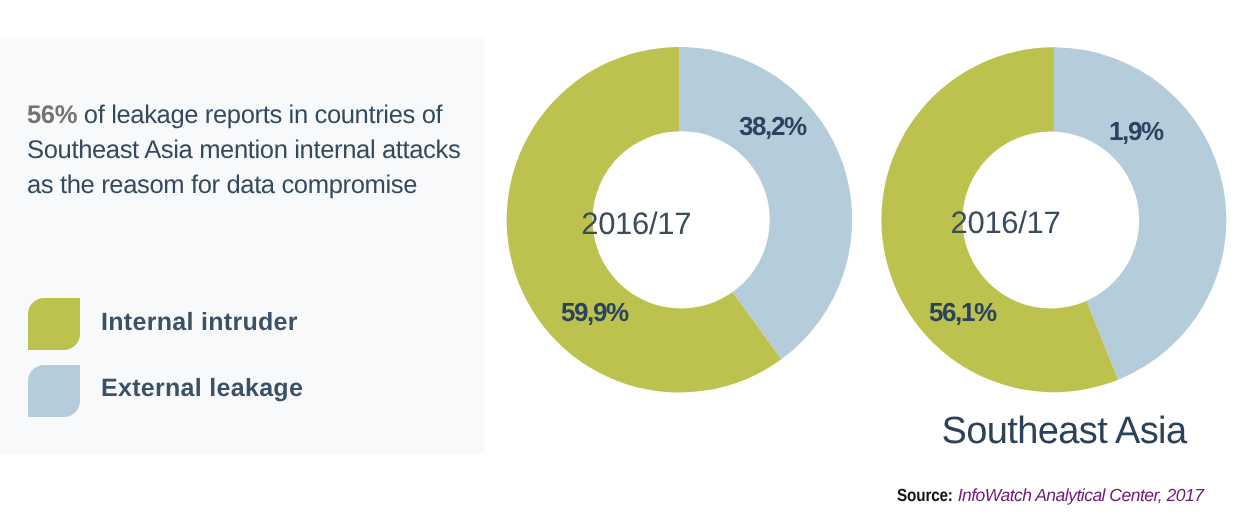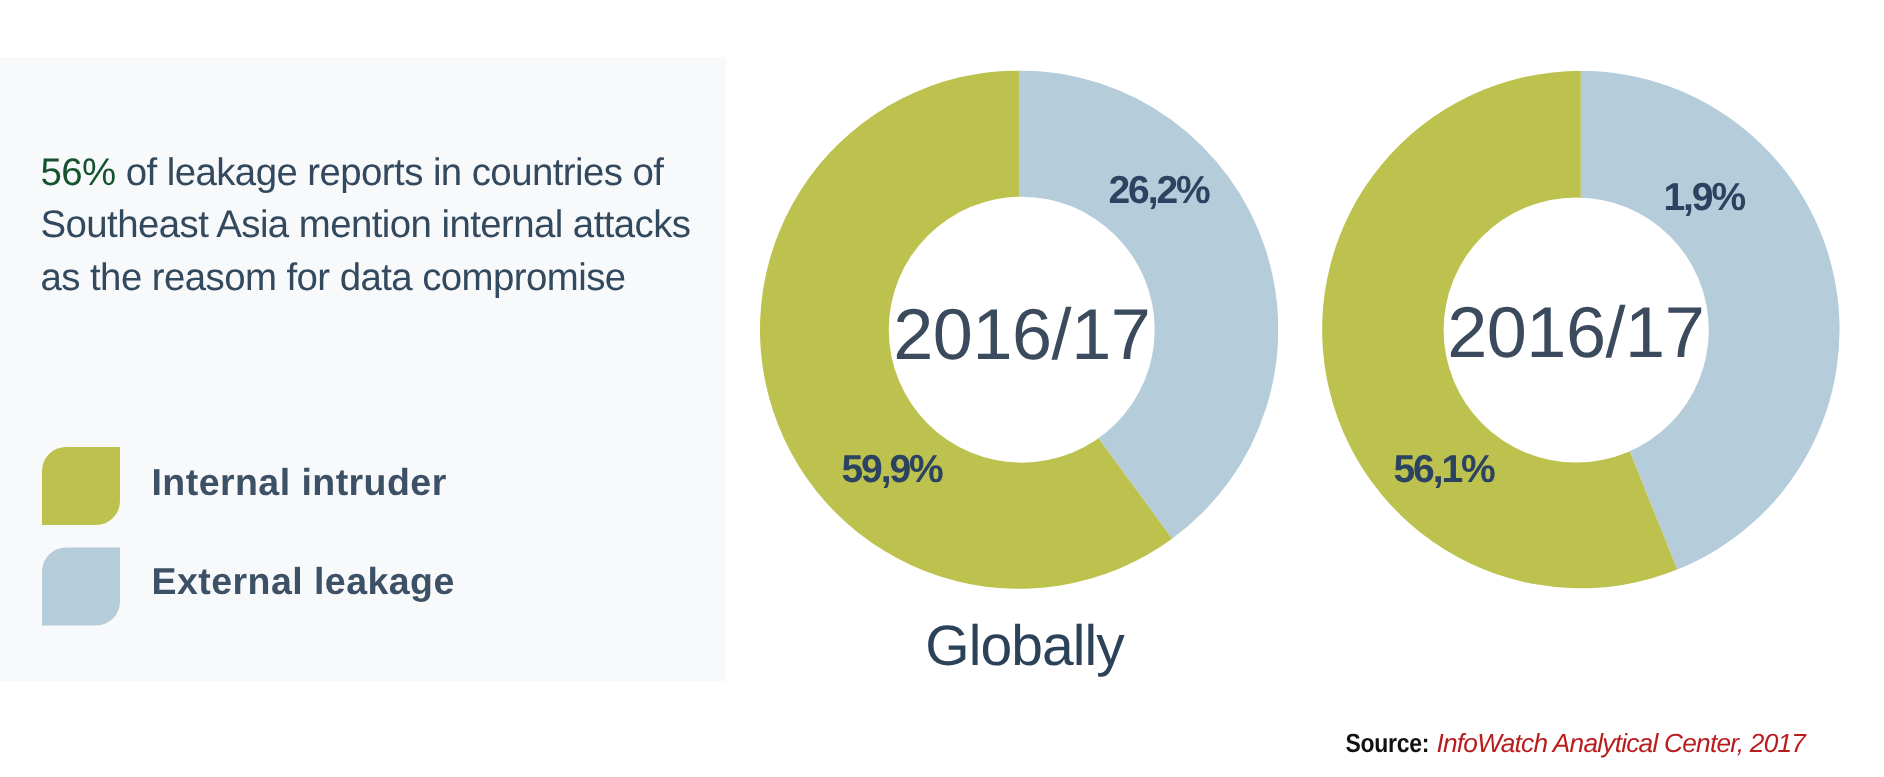--- a/index.html
+++ b/index.html
@@ -12,45 +12,45 @@
     transform:translateZ(0);
     backface-visibility:hidden;
   }
   .panel{
     position:absolute;left:0;top:38px;width:483.5px;height:415.6px;background:#f8f9fb;
   }
   .headline{
     position:absolute;left:27px;top:97.5px;width:445px;transform:translateZ(0);
     font-size:25.6px;line-height:35.2px;color:#33495e;letter-spacing:-0.38px;
   }
-  .headline b{font-weight:400;color:#14532d;}
+  .headline b{font-weight:700;color:#737373;}
   .legend{position:absolute;left:28px;top:298px;}
   .legend-row{position:relative;height:52px;margin-bottom:15px;}
   .swatch{position:absolute;left:0;top:0;width:52px;height:52px;border-radius:16px 0 16px 0;}
   .sw-green{background:#bcc24d;}
   .sw-blue{background:#b5cdda;}
   .legend-label{transform:translateZ(0);position:absolute;left:73px;top:-2px;height:52px;line-height:52px;font-size:25px;color:#3d5166;letter-spacing:0.3px;white-space:nowrap;font-weight:bold;}
 
   .chart{position:absolute;top:47px;width:346px;height:346px;}
   .chart svg{display:block;position:absolute;left:0;top:0;}
   .center-year{
     position:absolute;top:151px;width:200px;height:50px;line-height:50px;
-    text-align:center;font-size:48px;color:#3b4a5c;letter-spacing:-0.3px;
+    font-size:31px;color:#3b4a5c;letter-spacing:-0.3px;
   }
   .chart-title{
     position:absolute;top:364px;width:300px;height:40px;line-height:40px;text-align:center;
     font-size:38px;color:#2c4259;letter-spacing:-0.62px;white-space:nowrap;
   }
   .pct{transform:translateZ(0);position:absolute;font-size:26px;letter-spacing:-1.4px;font-weight:700;color:#2b4360;white-space:nowrap;line-height:26px;}
   .source{
     position:absolute;left:897px;top:485px;height:20px;line-height:20px;
     font-size:17.5px;letter-spacing:-0.51px;color:#333;white-space:nowrap;
   }
   .source b{font-weight:700;color:#111;display:inline-block;transform:scaleX(0.875);transform-origin:left center;letter-spacing:-0.2px;margin-right:-7.5px;}
-  .source i{font-style:italic;color:#b91c1c;}
+  .source i{font-style:italic;color:#701a75;}
 </style>
 </head>
 <body>
 
 <div class="panel"></div>
 
 <div class="headline">
   <b>56%</b><span> of leakage reports in countries of Southeast Asia mention internal attacks as the reasom for data compromise</span>
 </div>
 
@@ -65,31 +65,31 @@
   </div>
 </div>
 
 <div class="chart" id="chart0" style="left:506px">
   <svg width="346" height="346" viewBox="0 0 346 346">
     <path id="c0s0" d="M 173.43 172.73 L 173.43 -0.040000000000020464 A 172.77 172.77 0 0 1 275.42026873028703 312.18414294428055 Z" fill="#b5cdda"></path>
     <path id="c0s1" d="M 173.43 172.73 L 275.42026873028703 312.18414294428055 A 172.77 172.77 0 1 1 173.42999999999998 -0.040000000000020464 Z" fill="#bcc24d"></path>
     <circle id="c0hole" fill="#ffffff" cx="175.15" cy="172.8" r="88.64"></circle>
   </svg>
   <div class="center-year" style="left:75.2px;top:152px">2016/17</div>
-  <div class="chart-title" style="left:27px">Globally</div>
-  <div class="pct" style="left:233px;top:66px">26,2%</div>
+  <div class="pct" style="left:233px;top:66px">38,2%</div>
   <div class="pct" style="left:55px;top:252px">59,9%</div>
 </div>
 
 <div class="chart" id="chart1" style="left:881px">
   <svg width="346" height="346" viewBox="0 0 346 346">
     <path id="c1s0" d="M 172.9 172.7 L 172.9 0.21999999999999886 A 172.48 172.48 0 0 1 237.19941405352463 332.7466674203914 Z" fill="#b5cdda"></path>
     <path id="c1s1" d="M 172.9 172.7 L 237.19941405352463 332.7466674203914 A 172.48 172.48 0 1 1 172.89999999999998 0.21999999999999886 Z" fill="#bcc24d"></path>
     <circle id="c1hole" fill="#ffffff" cx="169.8" cy="173" r="88.4"></circle>
   </svg>
   <div class="center-year" style="left:69.5px;top:151px">2016/17</div>
+  <div class="chart-title" style="left:33px">Southeast Asia</div>
   <div class="pct" style="left:228px;top:71px">1,9%</div>
   <div class="pct" style="left:48px;top:252px">56,1%</div>
 </div>
 
 <div class="source">
   <b>Source:</b> <i>InfoWatch Analytical Center, 2017</i>
 </div>
 
 </body></html>

